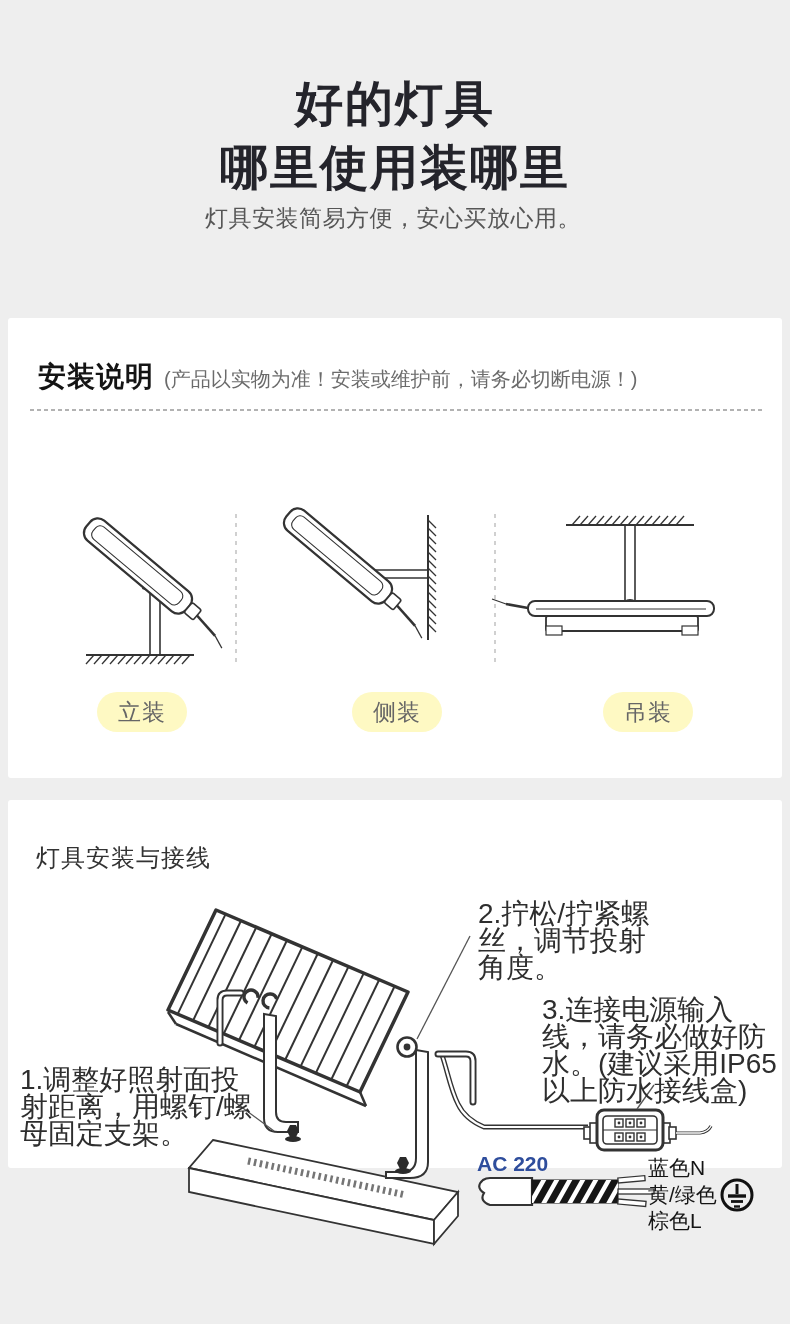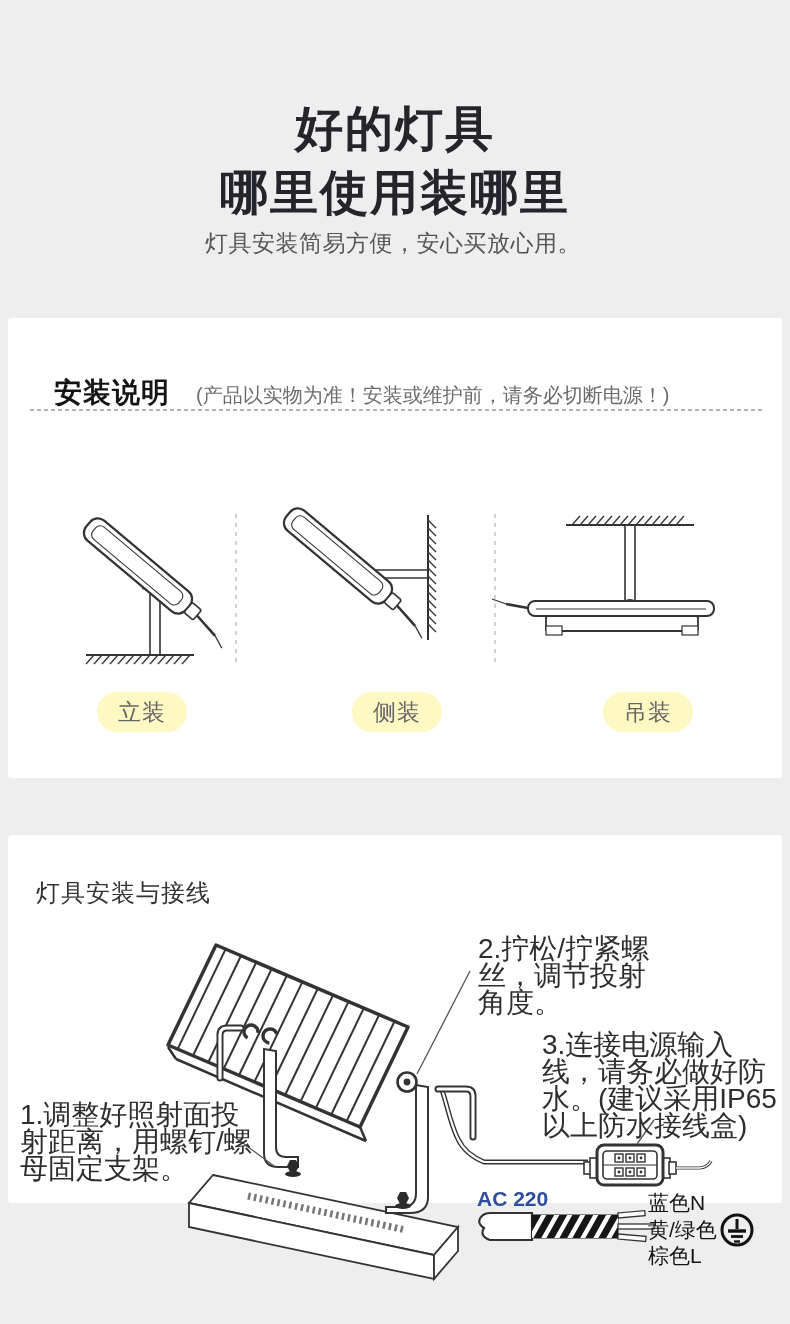--- a/index.html
+++ b/index.html
@@ -5,37 +5,37 @@
   html,body{margin:0;padding:0;}
   body{
     width:790px;height:1324px;
     background:#eeeeee;
     font-family:"Liberation Sans", sans-serif;
     -webkit-font-smoothing:antialiased;
   }
   .page{position:relative;width:790px;height:1324px;overflow:hidden;}
 
   
-  .hero{position:absolute;top:0;left:0;width:790px;text-align:center;padding-top:97px;}
+  .hero{position:absolute;top:0;left:0;width:790px;text-align:center;padding-top:72px;}
   .hero .t-line{
     font-size:48px;line-height:64px;font-weight:600;
     color:#24242b;letter-spacing:2px;
   }
   .hero-subtitle{
     margin:1px 4px 0 0;font-size:23px;line-height:34px;color:#565656;letter-spacing:0.5px;
   }
 
   
   .card{position:absolute;left:8px;width:774px;background:#ffffff;border-radius:3px;}
   .card-install{top:318px;height:460px;}
-  .card-wiring{top:835px;height:368px;}
+  .card-wiring{top:800px;height:368px;}
   .card svg.layer{position:absolute;left:0;top:0;pointer-events:none;}
 
   .card-head{position:absolute;left:30px;top:40px;display:flex;align-items:baseline;gap:10px;z-index:2;white-space:nowrap;}
-  .card-head h2{margin:16px;font-size:28px;font-weight:bold;color:#141414;letter-spacing:1px;}
+  .card-head h2{margin:0;font-size:28px;font-weight:bold;color:#141414;letter-spacing:1px;}
   .head-note{font-size:20px;color:#6b6b6b;}
 
   .section-title{position:absolute;margin:0;font-weight:normal;font-size:24px;color:#333;letter-spacing:1px;z-index:2;}
   .card-install .section-title{left:28px;top:110px;}
   .card-wiring .section-title{left:28px;top:42px;}
 
   
   .pill{
     position:absolute;top:374px;height:40px;width:90px;border-radius:20px;
     background:#fef9c3;color:#666;font-size:23px;line-height:40px;text-align:center;z-index:2;

